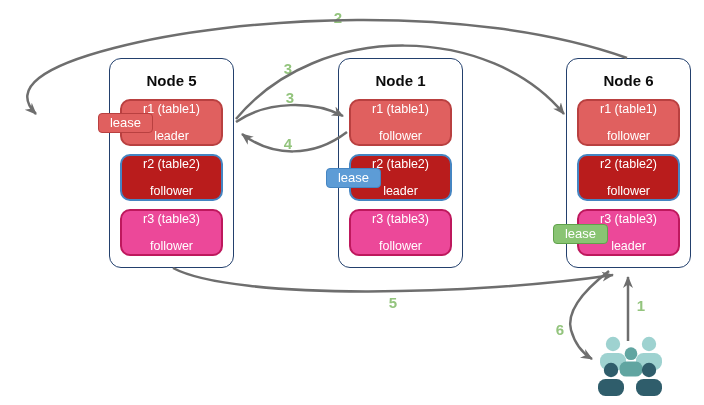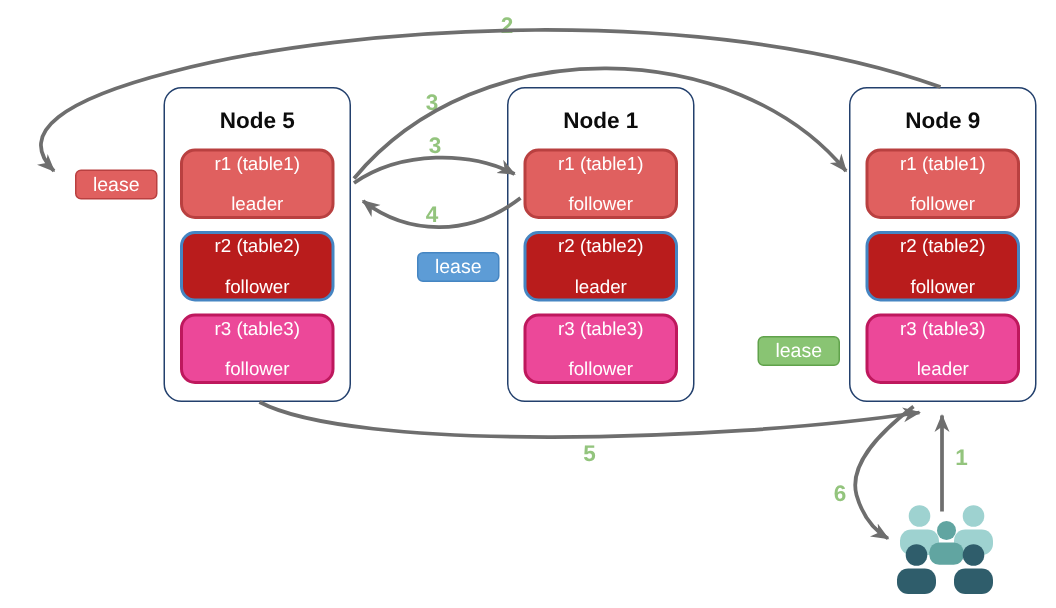--- a/index.html
+++ b/index.html
@@ -20,21 +20,21 @@
     box-sizing:border-box;color:#ffffff;font-size:12.5px;line-height:1.32;
     text-align:center;display:flex;flex-direction:column;justify-content:space-between;
   }
   .replica span{display:block;}
   .r1{top:40px;} .r2{top:95px;} .r3{top:150px;}
   .red{background:#e0605f;border:2px solid #b94040;}
   .blue{background:#b91c1c;border:2px solid #4585c2;}
   .green{background:#ec4899;border:2px solid #be185d;}
   .lease{
     position:absolute;width:55px;height:20px;border-radius:4px;box-sizing:border-box;
-    color:#ffffff;font-size:13px;text-align:center;line-height:17px;
+    color:#ffffff;font-size:13px;text-align:center;line-height:17px;margin-left:48px;
   }
   .lease.red-l{background:#e0605f;border:1.5px solid #b94040;}
   .lease.blue-l{background:#5d9cd6;border:1.5px solid #4585c2;}
   .lease.green-l{background:#89c473;border:1.5px solid #60a24b;}
   .step{
     position:absolute;font-size:15px;font-weight:700;color:#93c47d;width:14px;text-align:center;
   }
   svg.overlay{position:absolute;left:0;top:0;pointer-events:none;}
 </style>
 </head>
@@ -68,21 +68,21 @@
       <span>r2 (table2)</span>
       <span>leader</span>
     </div>
     <div class="replica green r3">
       <span>r3 (table3)</span>
       <span>follower</span>
     </div>
   </div>
 
   <div class="node" style="left:566px">
-    <div class="node-title">Node 9</div>
+    <div class="node-title">Node 6</div>
     <div class="replica red r1">
       <span>r1 (table1)</span>
       <span>follower</span>
     </div>
     <div class="replica blue r2">
       <span>r2 (table2)</span>
       <span>follower</span>
     </div>
     <div class="replica green r3">
       <span>r3 (table3)</span>

